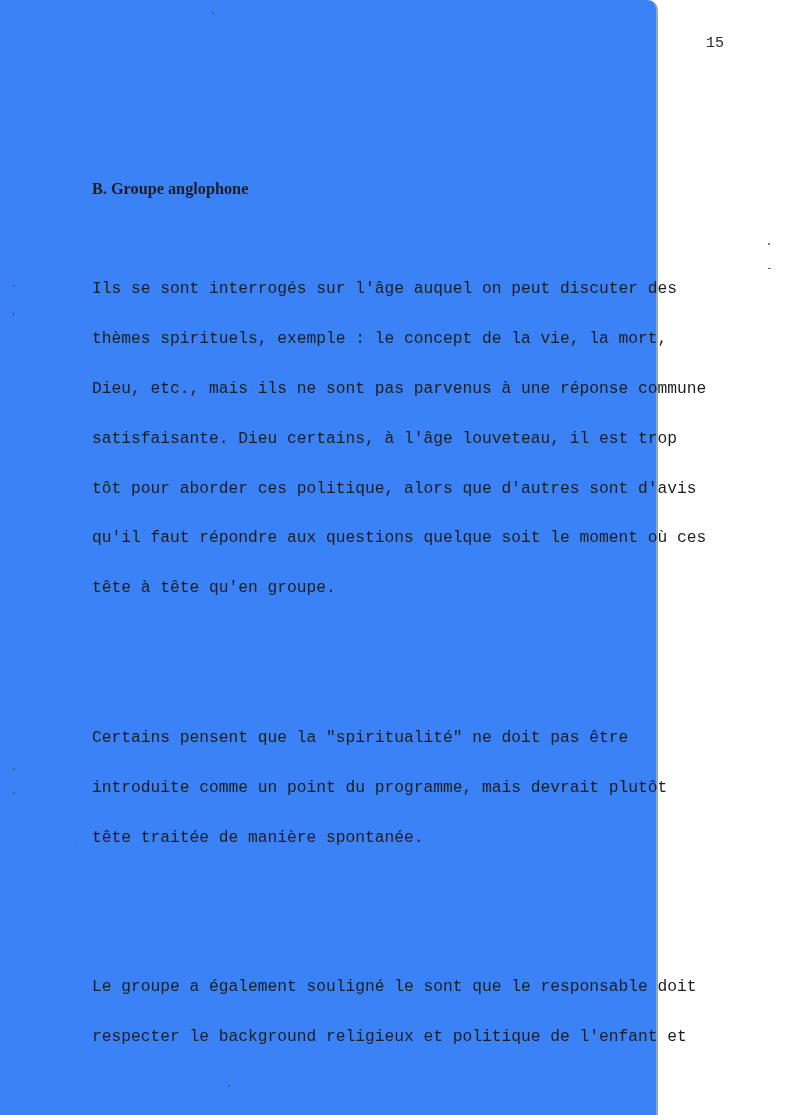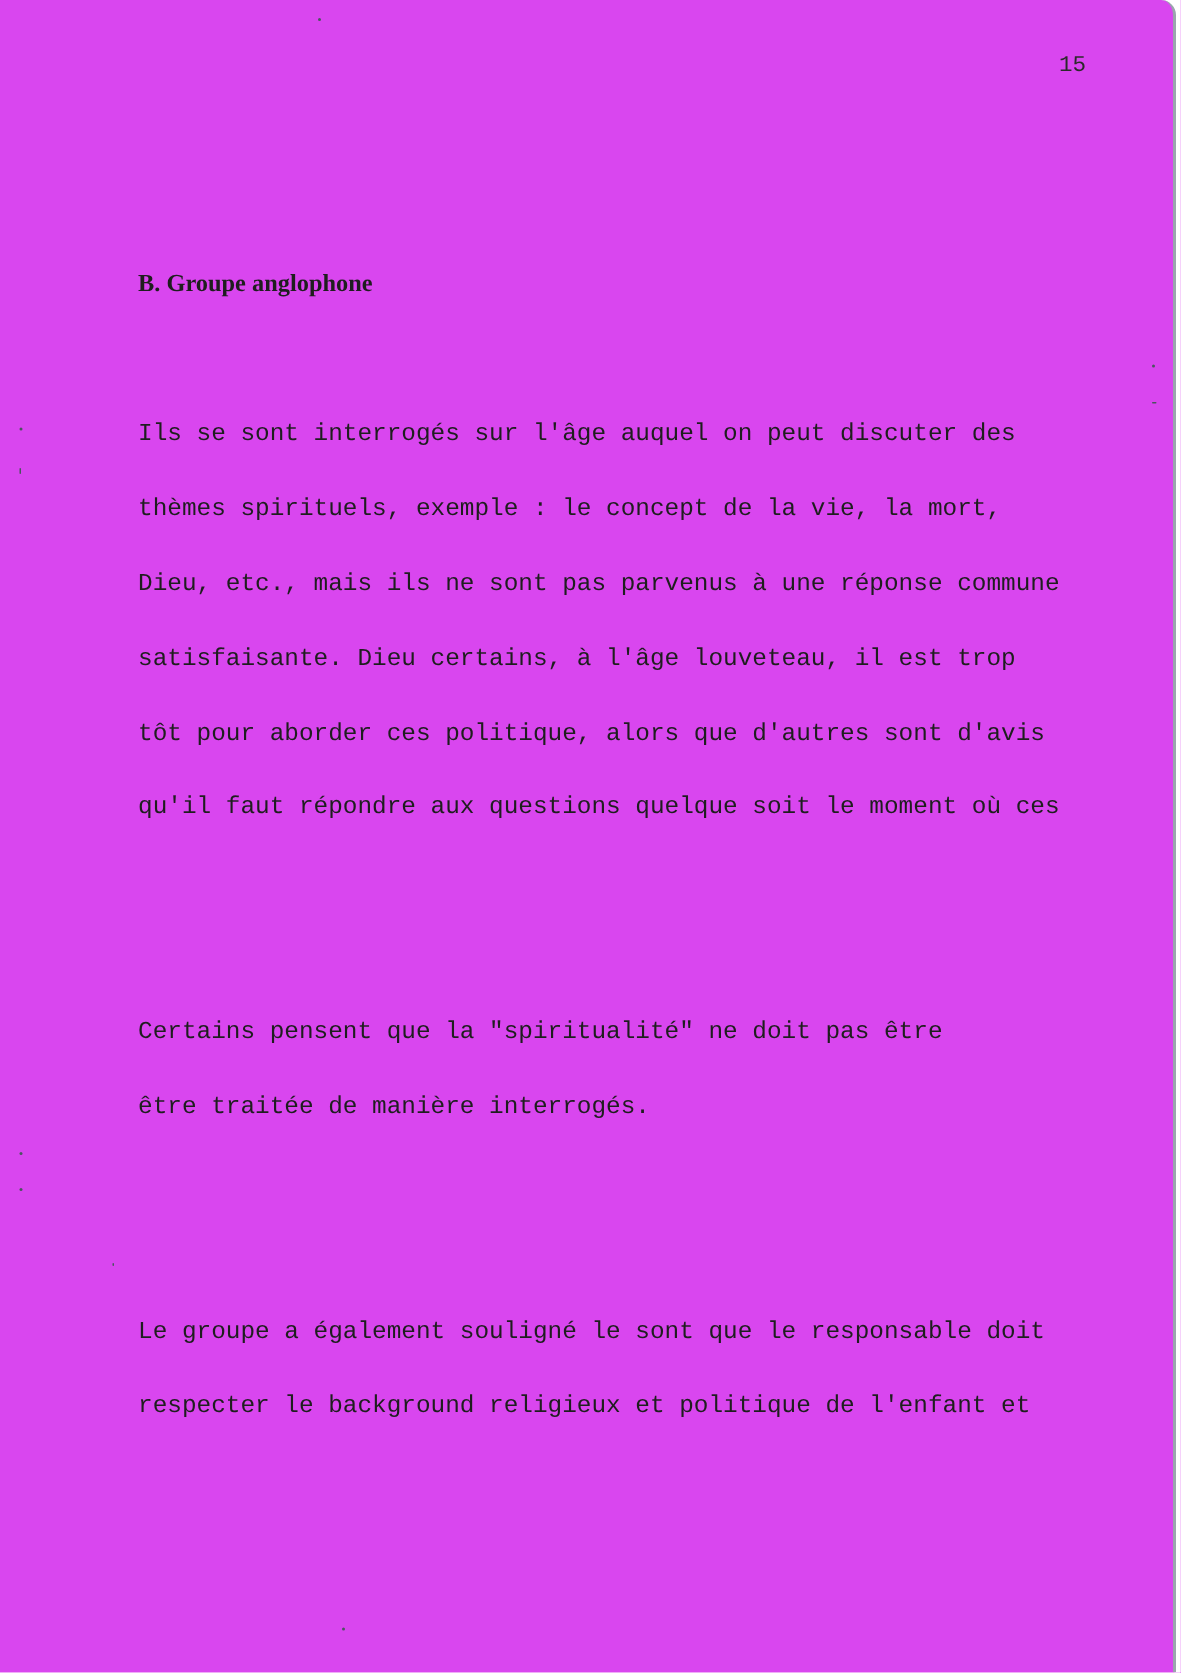--- a/index.html
+++ b/index.html
@@ -10,23 +10,23 @@
     body {
       width: 787px;
       height: 1115px;
       position: relative;
       overflow: hidden;
     }
     .page {
       position: absolute;
       left: 0;
       top: 0;
-      width: 784px;
+      width: 658px;
       height: 1115px;
-      background: #d946ef;
+      background: #3b82f6;
       border-right: 2px solid #9aa6ad;
       border-top-right-radius: 10px;
       box-sizing: border-box;
     }
     .page-number {
       position: absolute;
       left: 706px;
       top: 35px;
       font-family: "Liberation Mono", monospace;
       font-size: 15px;
@@ -83,25 +83,27 @@
   <div class="content">
     <span class="line heading">B. Groupe anglophone</span>
 
     <div class="para">
       <span class="line">Ils se sont interrogés sur l'âge auquel on peut discuter des</span>
       <span class="line">thèmes spirituels, exemple : le concept de la vie, la mort,</span>
       <span class="line">Dieu, etc., mais ils ne sont pas parvenus à une réponse commune</span>
       <span class="line">satisfaisante. Dieu certains, à l'âge louveteau, il est trop</span>
       <span class="line">tôt pour aborder ces politique, alors que d'autres sont d'avis</span>
       <span class="line">qu'il faut répondre aux questions quelque soit le moment où ces</span>
+      <span class="line">tête à tête qu'en groupe.</span>
     </div>
 
     <div class="para">
       <span class="line">Certains pensent que la "spiritualité" ne doit pas être</span>
-      <span class="line">être traitée de manière interrogés.</span>
+      <span class="line">introduite comme un point du programme, mais devrait plutôt</span>
+      <span class="line">tête traitée de manière spontanée.</span>
     </div>
 
     <div class="para">
       <span class="line">Le groupe a également souligné le sont que le responsable doit</span>
       <span class="line">respecter le background religieux et politique de l'enfant et</span>
       
       
       
       
       

